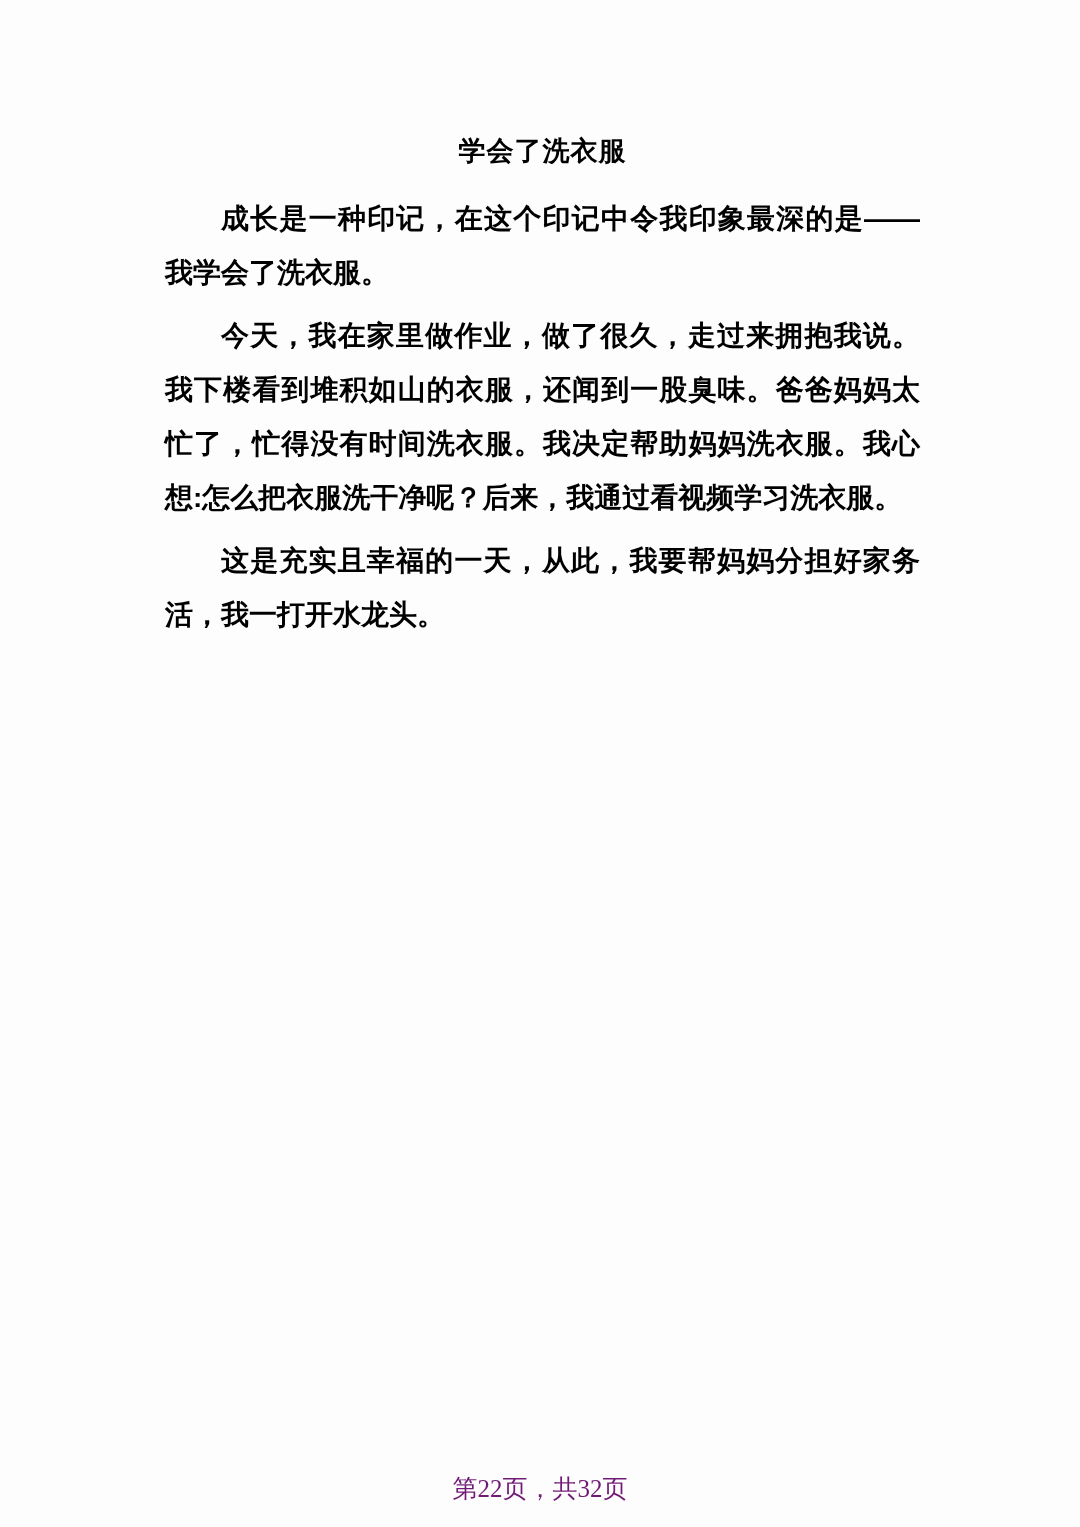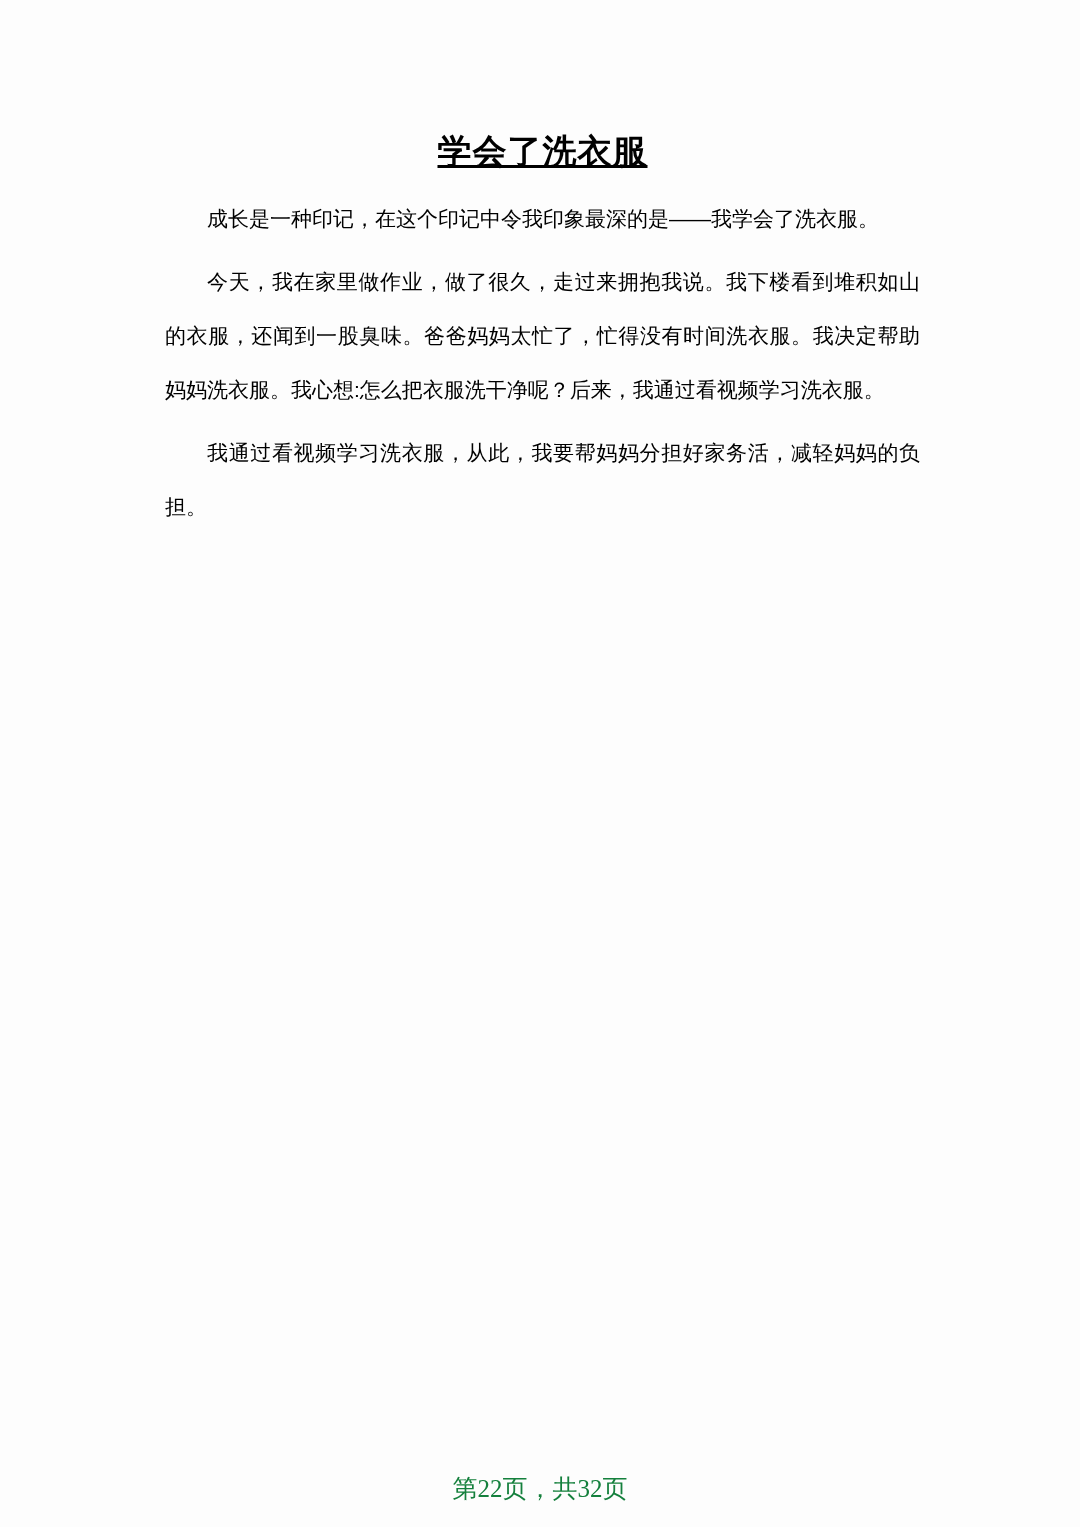--- a/index.html
+++ b/index.html
@@ -16,59 +16,58 @@
     position: relative;
     width: 1080px;
     height: 1527px;
     box-sizing: border-box;
     padding: 128px 160px 0 165px;
     background: #fdfdfd;
     color: #000000;
   }
   .essay-title {
     margin: 0 0 18px 0;
-    font-size: 34px;
+    font-size: 27px;
     line-height: 46px;
     font-weight: 700;
     text-align: center;
     letter-spacing: 1px;
-    text-decoration: underline;
   }
   .essay-paragraph {
     margin: 0 0 9px 0;
-    font-size: 21px;
+    font-size: 28px;
     line-height: 54px;
-    font-weight: 400;
+    font-weight: 700;
     text-align: justify;
     text-indent: 2em;
     word-break: break-all;
   }
   .page-footer {
     position: absolute;
     top: 1472px;
     left: 0;
     width: 100%;
     text-align: center;
     font-family: "Liberation Serif", serif;
     font-size: 25px;
     line-height: 34px;
     font-weight: 400;
-    color: #15803d;
+    color: #701a75;
   }
 </style>
 </head>
 <body>
 
 <div class="page" style="background: rgb(253, 253, 253); color: rgb(0, 0, 0);">
 
   <h1 class="essay-title">学会了洗衣服</h1>
 
   <p class="essay-paragraph">成长是一种印记，在这个印记中令我印象最深的是——我学会了洗衣服。</p>
 
   <p class="essay-paragraph">今天，我在家里做作业，做了很久，走过来拥抱我说。我下楼看到堆积如山的衣服，还闻到一股臭味。爸爸妈妈太忙了，忙得没有时间洗衣服。我决定帮助妈妈洗衣服。我心想:怎么把衣服洗干净呢？后来，我通过看视频学习洗衣服。</p>
 
 
 
-  <p class="essay-paragraph">我通过看视频学习洗衣服，从此，我要帮妈妈分担好家务活，减轻妈妈的负担。</p>
+  <p class="essay-paragraph">这是充实且幸福的一天，从此，我要帮妈妈分担好家务活，我一打开水龙头。</p>
 
   <div class="page-footer">第22页，共32页</div>
 
 </div>
 
 </body></html>

